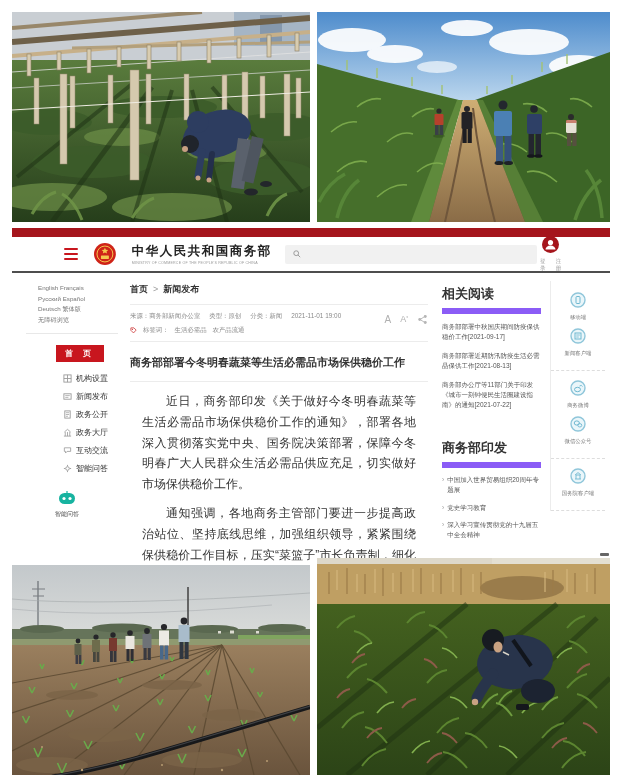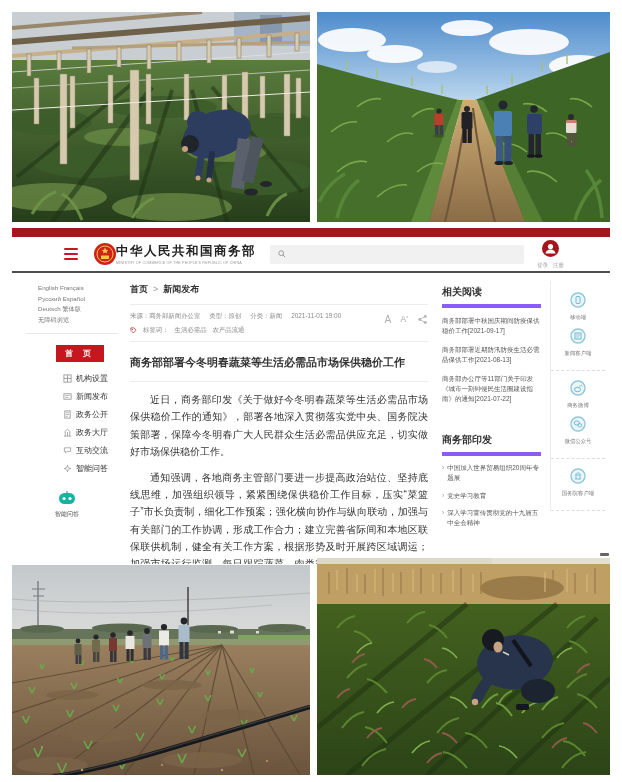--- a/index.html
+++ b/index.html
@@ -10,21 +10,21 @@
   .photo-tr{left:317px;top:12px;}
   .photo-bl{left:12px;top:565px;}
   .photo-br{left:317px;top:558px;}
 
   
   .web{position:absolute;left:12px;top:228px;width:598px;height:336px;background:#fff;overflow:hidden;}
   .topbar{height:9px;background:#a5151c;}
   .header{height:34px;display:flex;align-items:center;padding:0 46px 0 52px;}
   .burger{display:flex;flex-direction:column;gap:2.5px;margin-right:16px;cursor:pointer;}
   .burger i{display:block;width:14px;height:2.5px;background:#c8161e;border-radius:1px;}
-  .brand{margin-left:0;min-width:0;}
+  .brand{margin-left:16px;min-width:0;}
   .brand .cn{font-size:12.5px;font-weight:bold;color:#222;letter-spacing:1.5px;white-space:nowrap;}
   .brand .en{font-size:3.6px;color:#999;letter-spacing:.2px;margin-top:1.5px;white-space:nowrap;}
   .searchbox{margin-left:14px;width:238px;height:19px;background:#f1f1f1;border-radius:2px;
              display:flex;align-items:center;padding:0 8px;flex-shrink:1;}
   .searchbox input{border:none;background:transparent;outline:none;font-size:7px;color:#555;
                    margin-left:5px;width:100%;font-family:"Liberation Sans",sans-serif;}
   .searchbox input::placeholder{color:#aaa;}
   .account{margin-left:auto;text-align:center;}
   .account .links{font-size:5.5px;color:#999;margin-top:1px;display:flex;gap:5px;justify-content:center;}
   .account .links span{cursor:pointer;}
@@ -50,26 +50,26 @@
   .breadcrumb .sep{color:#999;margin:0 5px;font-weight:normal;}
   .metarow{display:flex;justify-content:space-between;padding:7px 0 6px;border-bottom:1px solid #ececec;}
   .metal1{font-size:6.4px;color:#8a8a8a;display:flex;gap:9px;flex-wrap:wrap;}
   .metal2{font-size:6.4px;color:#8a8a8a;margin-top:5px;display:flex;gap:6px;align-items:center;}
   .metal2 .tg{cursor:pointer;}
   .fontctl{display:flex;gap:9px;align-items:flex-start;color:#b0b0b0;padding-top:2px;flex-shrink:0;}
   .fontctl .fa{font-size:10px;cursor:pointer;}
   .fontctl .fa2{font-size:9px;cursor:pointer;}
   .title{font-size:11px;line-height:1.75;color:#333;margin:11px 0 9px;font-weight:bold;}
   .titlerule{border-bottom:1px solid #ececec;margin-bottom:3px;}
-  .maincol p{font-size:10px;line-height:1.72;color:#333;text-align:justify;text-indent:2em;margin:9px 0;}
+  .maincol p{font-size:12px;line-height:1.72;color:#333;text-align:justify;text-indent:2em;margin:9px 12px;}
 
   
   .relcol{width:99px;margin-left:14px;flex-shrink:0;padding-top:4px;}
-  .relhead,.hothead{font-size:10px;font-weight:bold;color:#333;padding-bottom:5px;
-                    border-bottom:4px solid #8b5cf6;margin-bottom:6px;}
+  .relhead,.hothead{font-size:13px;font-weight:bold;color:#333;padding-bottom:5px;
+                    border-bottom:6px solid #8b5cf6;margin-bottom:6px;}
   .hothead{margin-top:28px;}
   .relitem{font-size:6.5px;color:#555;line-height:1.6;margin:8px 0;cursor:pointer;}
   .hotitem{font-size:6.5px;color:#555;line-height:1.6;margin:7px 0;display:flex;gap:3px;cursor:pointer;}
   .hotitem .b{color:#999;}
 
   
   .quickcol{width:54px;margin-left:9px;border-left:1px solid #ececec;padding-top:2px;flex-shrink:0;}
   .qgroup{padding:2px 0 6px;border-bottom:1px dashed #ddd;text-align:center;}
   .qgroup:last-child{border-bottom:1px dashed #ddd;}
   .qitem{margin:7px 0;cursor:pointer;}

